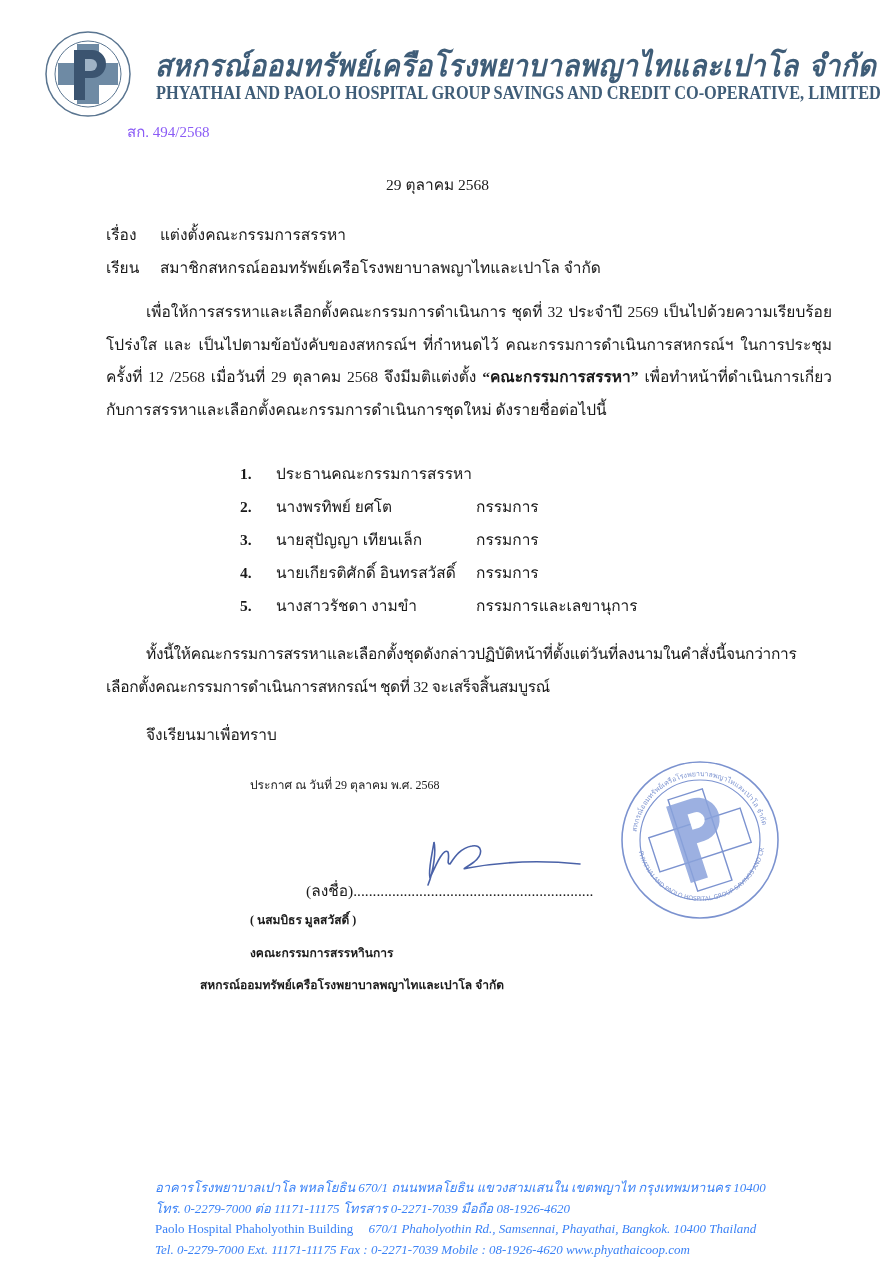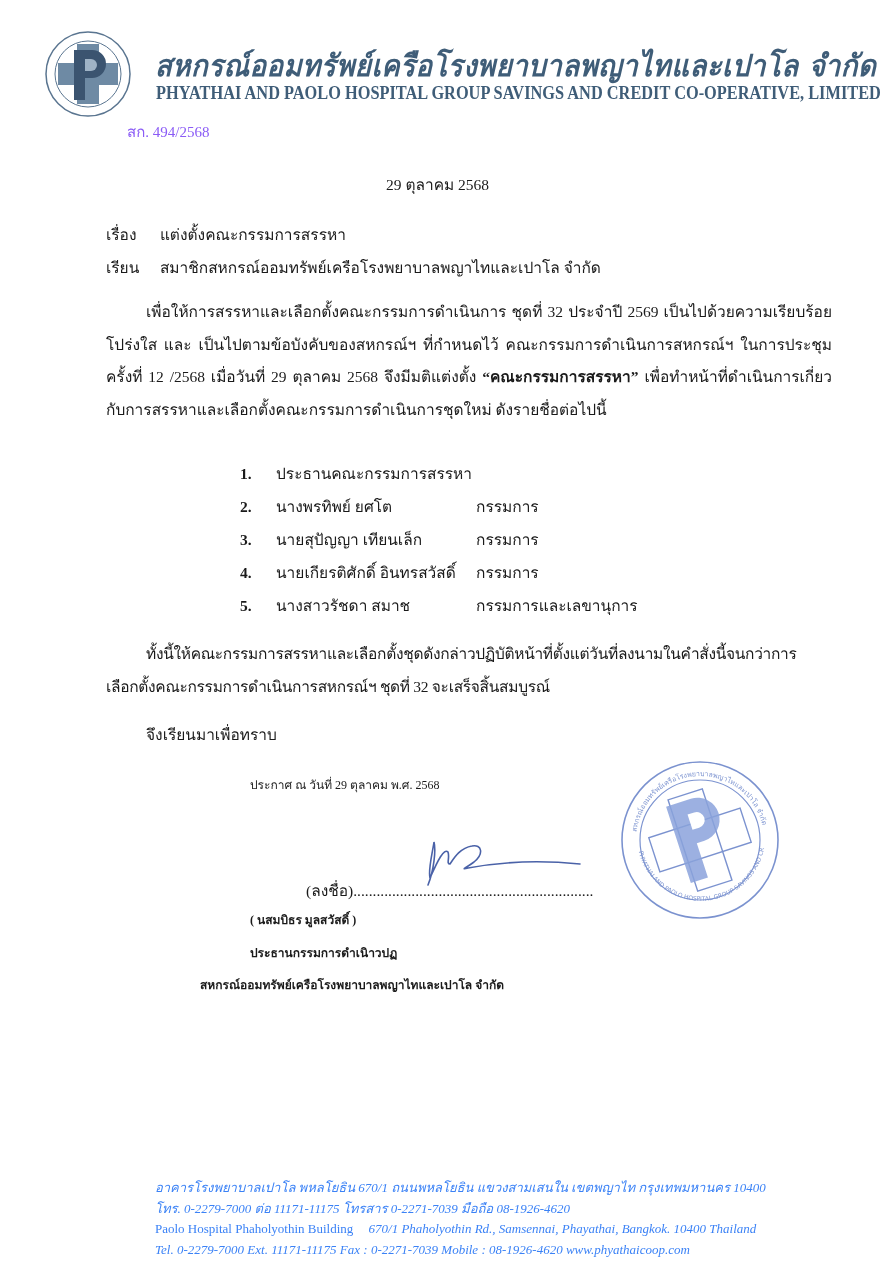--- a/index.html
+++ b/index.html
@@ -84,40 +84,40 @@
     <span class="name">นายสุปัญญา เทียนเล็ก</span>
     <span class="role">กรรมการ</span>
   </div>
   <div class="li">
     <span class="num">4.</span>
     <span class="name">นายเกียรติศักดิ์  อินทรสวัสดิ์</span>
     <span class="role">กรรมการ</span>
   </div>
   <div class="li">
     <span class="num">5.</span>
-    <span class="name">นางสาวรัชดา  สมาช</span>
+    <span class="name">นางสาวรัชดา  งามขำ</span>
     <span class="role">กรรมการและเลขานุการ</span>
   </div>
 </div>
 
 <div class="abs para" style="top:638px; width:700px; letter-spacing:-0.3px;">
   <span class="indent"></span><span>ทั้งนี้ให้คณะกรรมการสรรหาและเลือกตั้งชุดดังกล่าวปฏิบัติหน้าที่ตั้งแต่วันที่ลงนามในคำสั่งนี้จนกว่าการเลือกตั้งคณะกรรมการดำเนินการสหกรณ์ฯ ชุดที่ 32 จะเสร็จสิ้นสมบูรณ์</span>
 </div>
 
 <div class="abs row" style="left:146px; top:722px;">จึงเรียนมาเพื่อทราบ</div>
 
 <div class="abs sig-block" style="top:775px;">ประกาศ ณ วันที่ 29 ตุลาคม พ.ศ. 2568</div>
 <div class="abs" style="left:420px; top:830px;">
   <svg width="165" height="60" viewBox="0 0 165 60">
     <path d="M8 55 C14 40, 16 20, 14 12 C12 25, 8 40, 10 48 C18 30, 24 18, 28 22 C30 28, 26 34, 30 34 C34 28, 40 18, 52 16 C62 14, 64 24, 54 32 C46 38, 40 40, 48 38 C80 32, 120 30, 160 34" fill="none" stroke="#4a62a8" stroke-width="1.6" stroke-linecap="round"></path>
   </svg>
 </div>
 <div class="abs row" style="left:306px; top:878px;">(ลงชื่อ)..............................................................</div>
 <div class="abs sig-block" style="top:910px; font-weight:bold;">( นสมบิธร  มูลสวัสดิ์ )</div>
-<div class="abs sig-block" style="top:943px; font-weight:bold;">ประธานกรรมการดำเนิาวปฏ</div>
+<div class="abs sig-block" style="top:943px; font-weight:bold;">งคณะกรรมการสรรหาินการ</div>
 <div class="abs sig-block" style="top:975px; font-weight:bold; left:200px; width:500px;">สหกรณ์ออมทรัพย์เครือโรงพยาบาลพญาไทและเปาโล จำกัด</div>
 
 <div class="abs" style="left:618px; top:758px;">
   <svg width="165" height="165" viewBox="0 0 165 165" opacity="0.8">
     <circle cx="82" cy="82" r="78" fill="none" stroke="#5b78c4" stroke-width="1.6"></circle>
     <circle cx="82" cy="82" r="60" fill="none" stroke="#5b78c4" stroke-width="1.2"></circle>
     <g transform="rotate(-18 82 82)">
       <rect x="64" y="34" width="36" height="96" fill="none" stroke="#5b78c4" stroke-width="1.4"></rect>
       <rect x="34" y="64" width="96" height="36" fill="none" stroke="#5b78c4" stroke-width="1.4"></rect>
       <path d="M60 40 h26 a22 22 0 0 1 0 44 h-8 v36 h-18 z" fill="#6d8cd2" opacity="0.85"></path>

